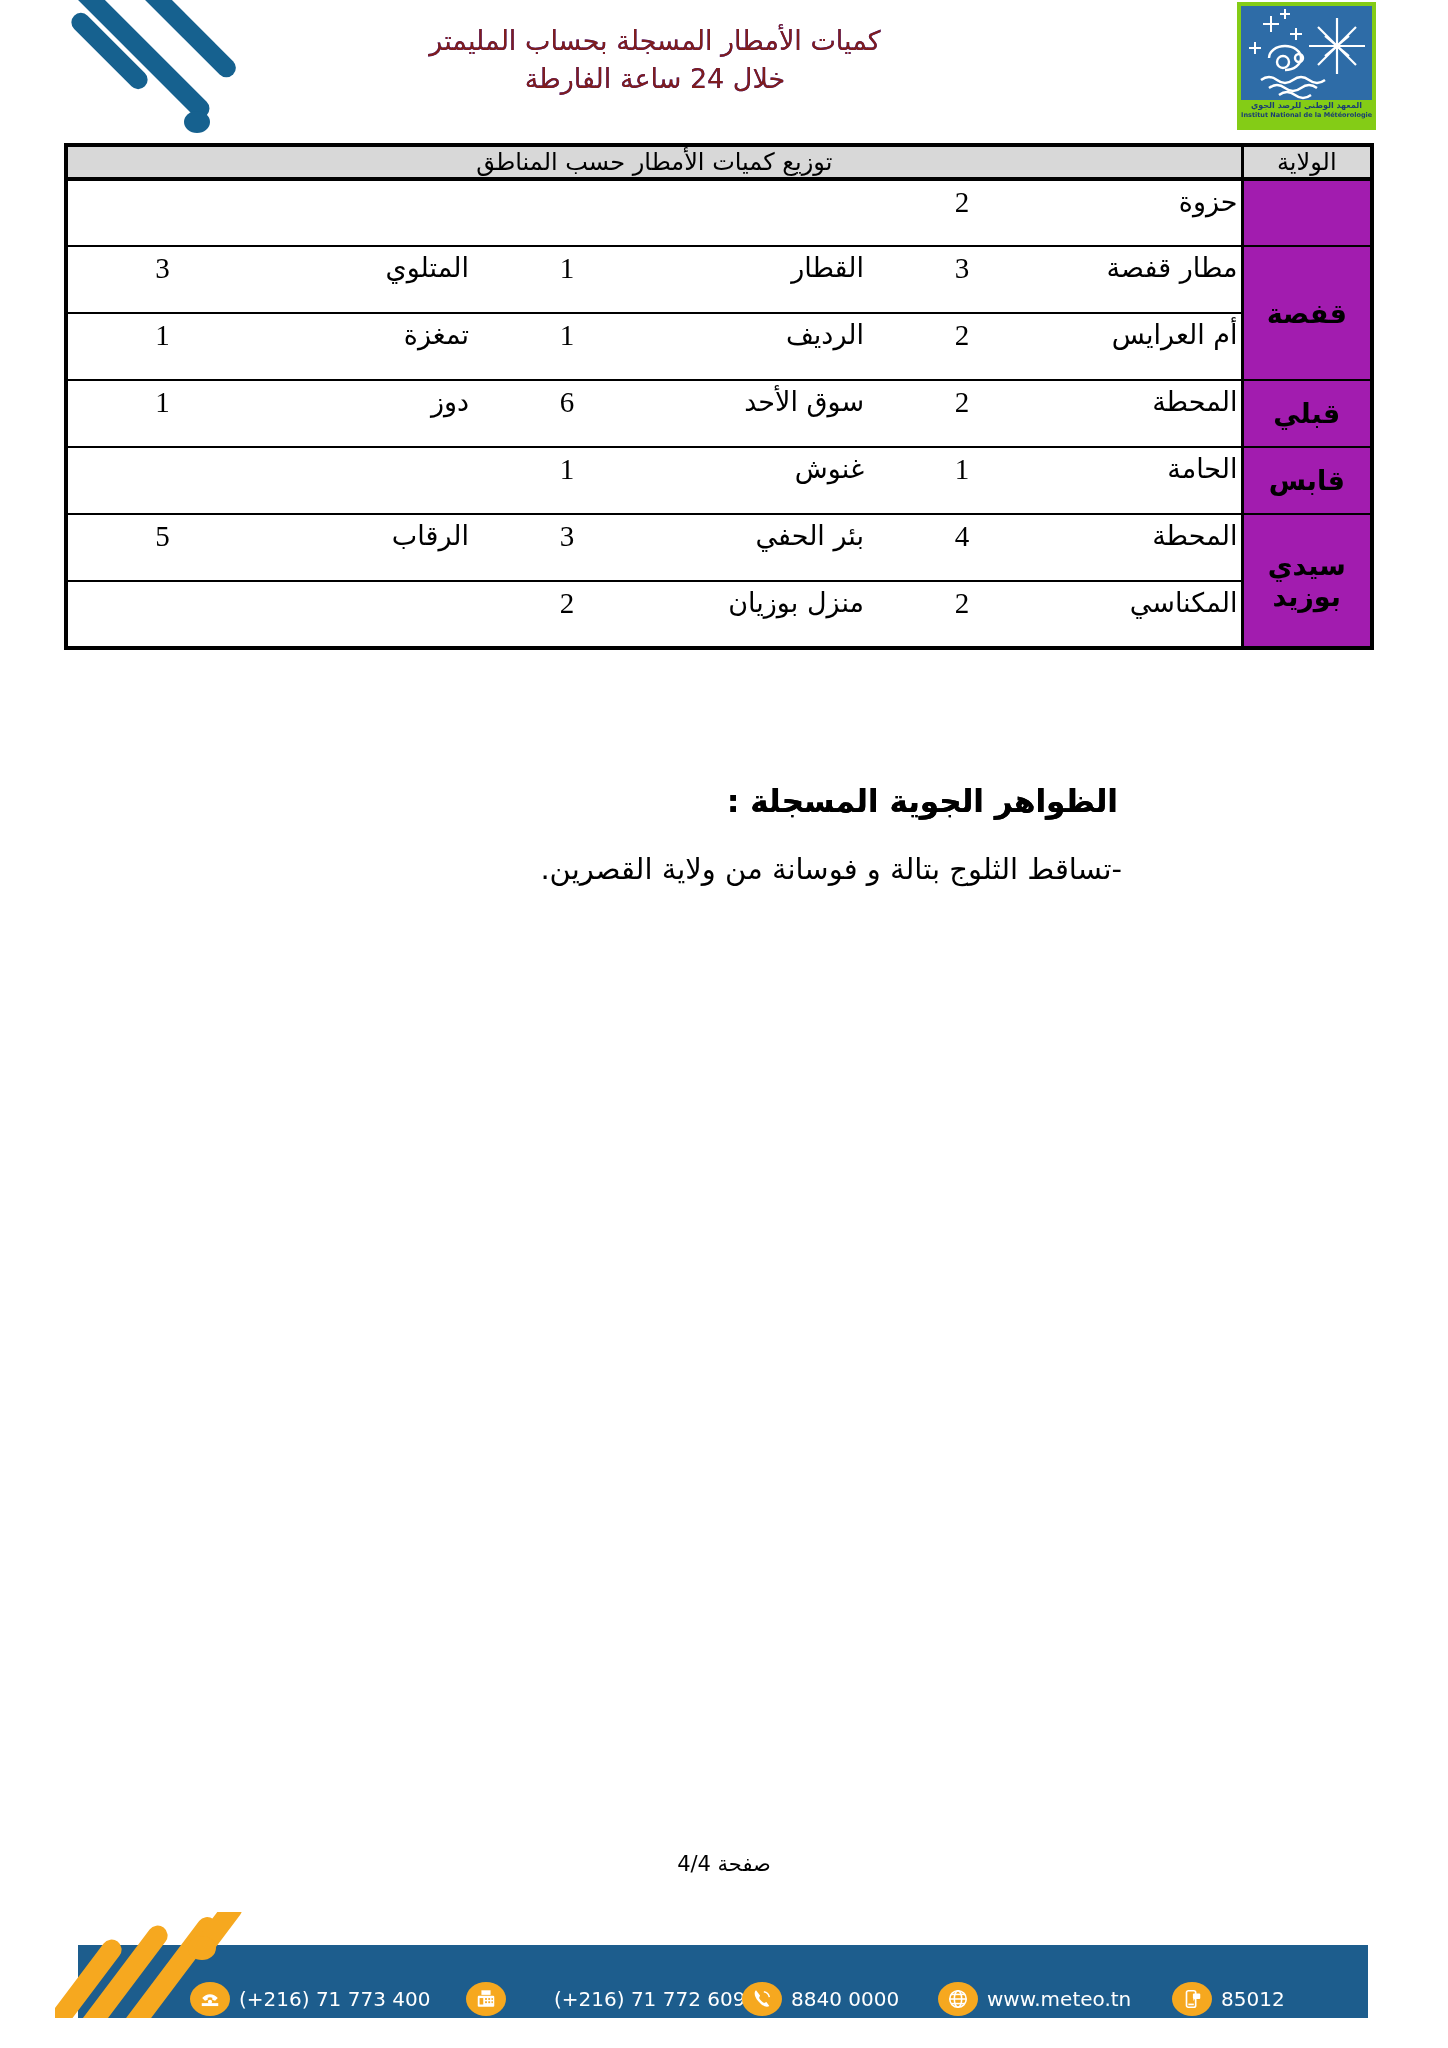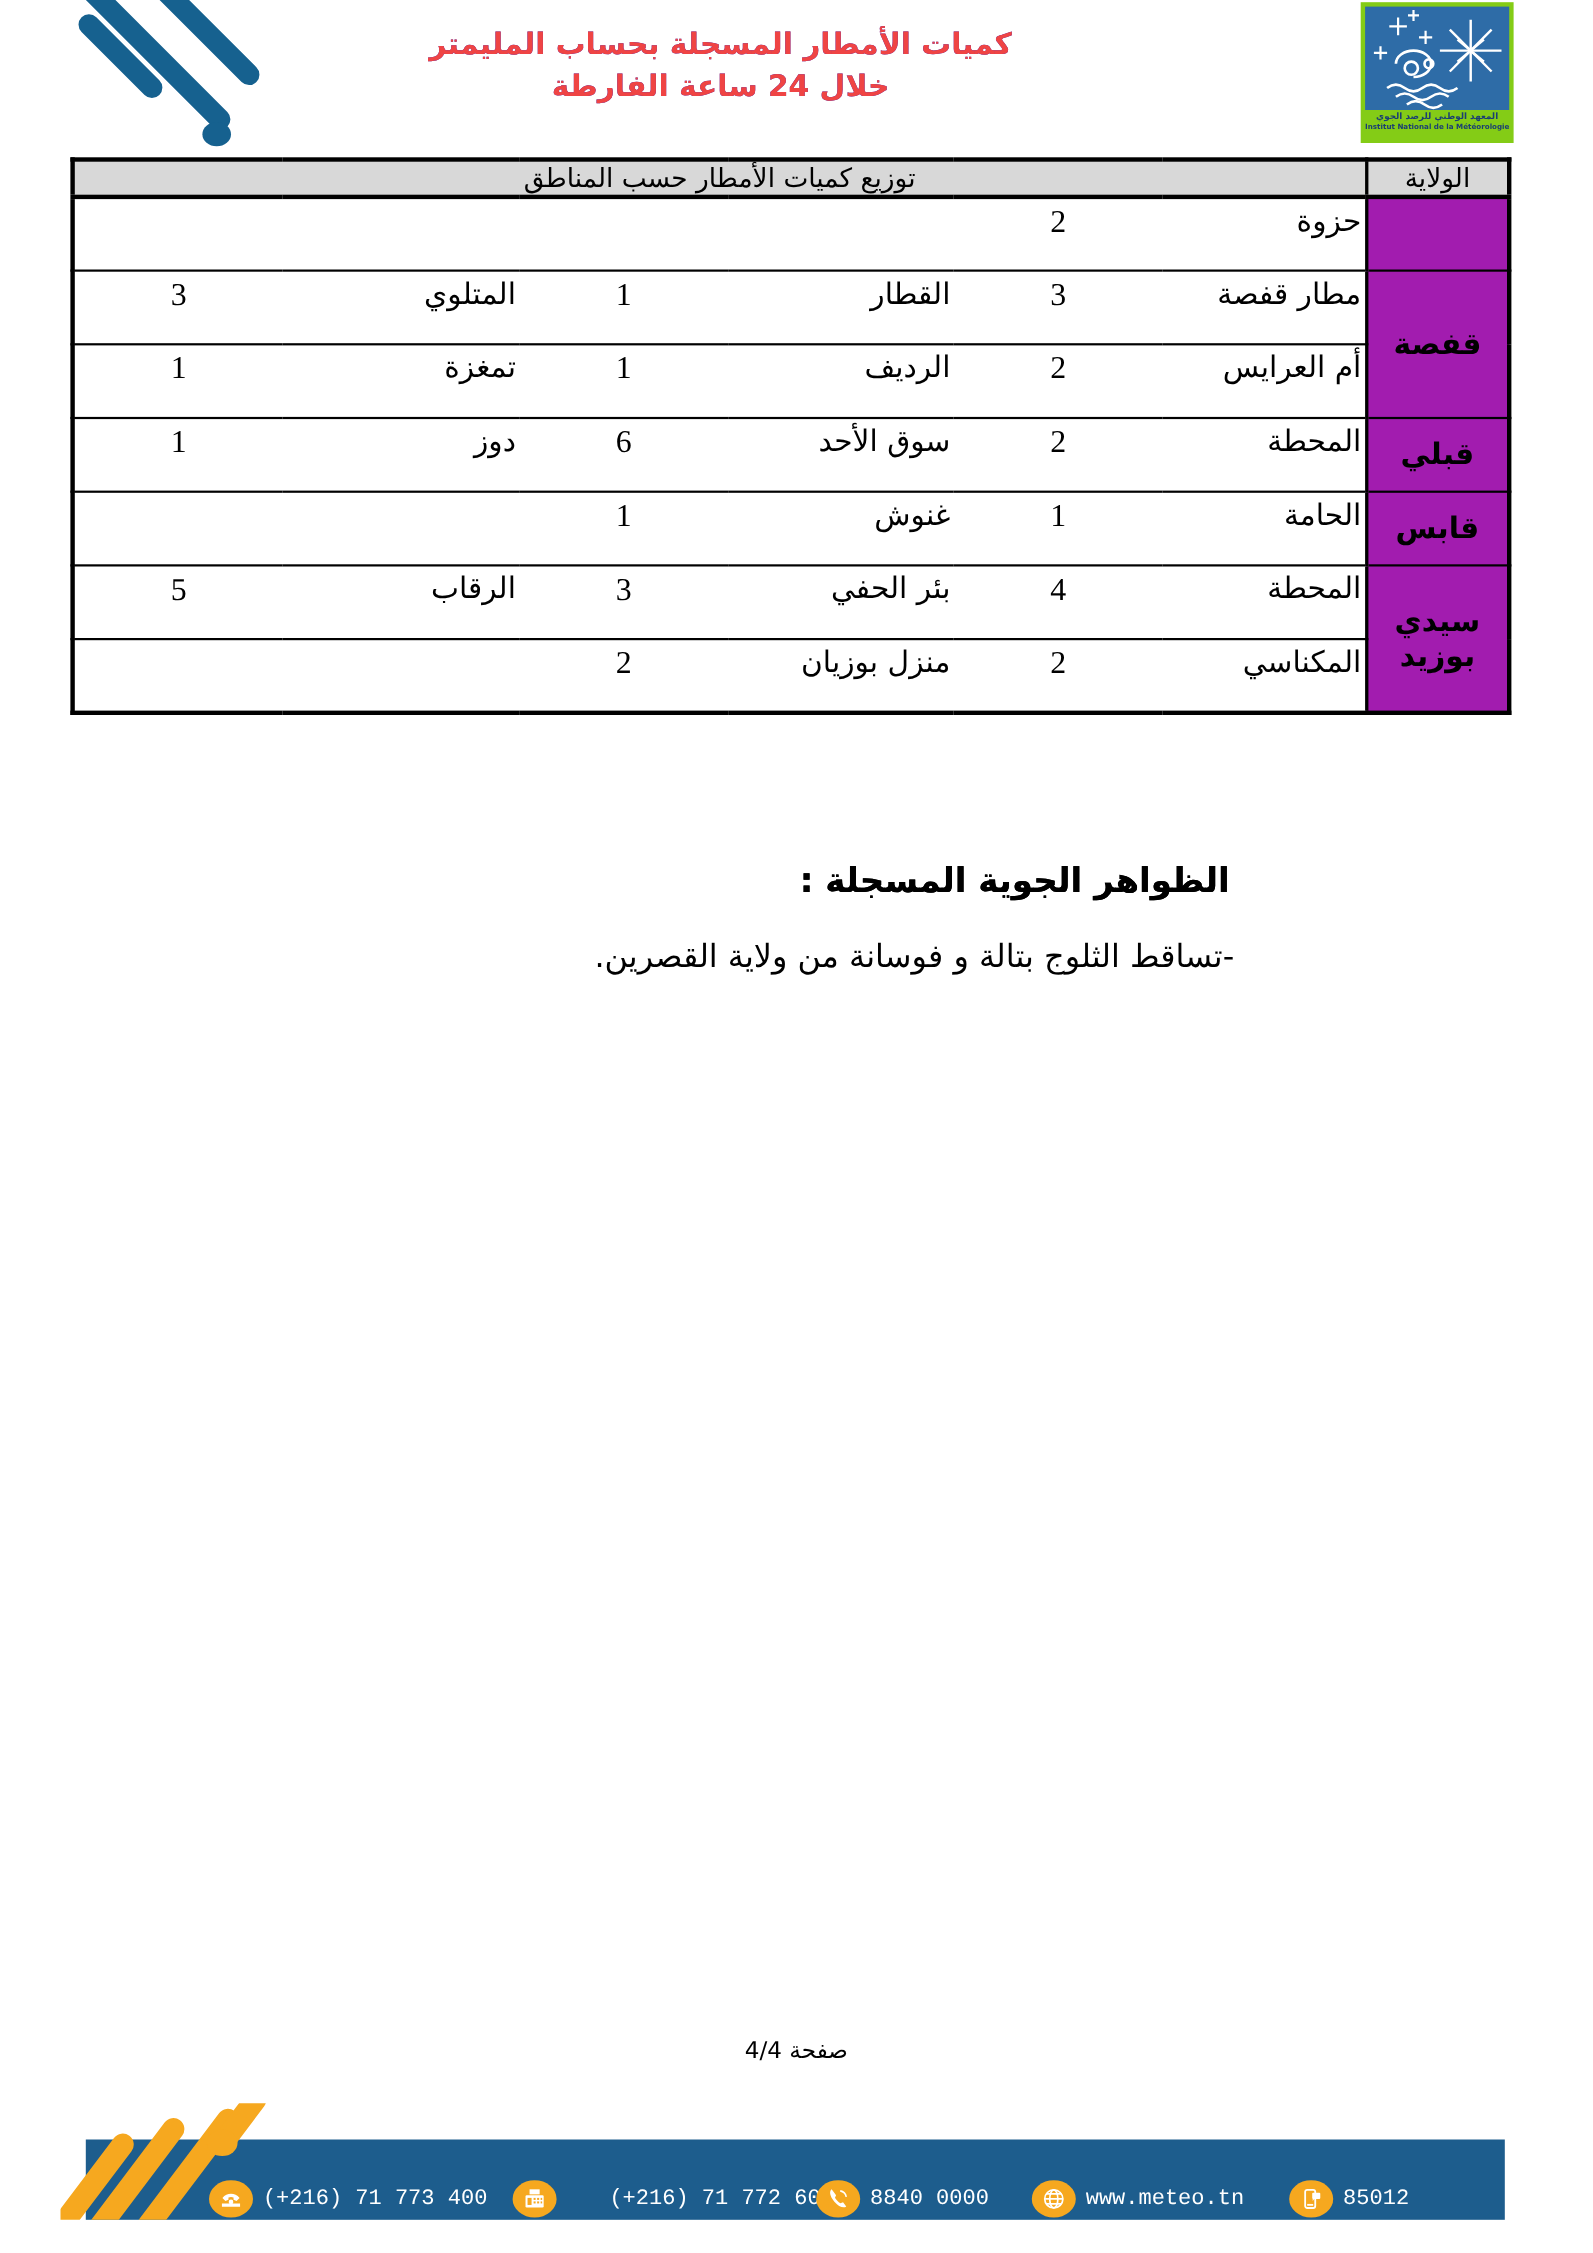--- a/index.html
+++ b/index.html
@@ -17,21 +17,21 @@
   .logo-left { position:absolute; left:40px; top:0; width:215px; height:142px; overflow:hidden; }
   .lbar { position:absolute; width:19px; background:#16618f; border-radius:10px; transform:rotate(-45deg); }
   .lbar.b1 { left:60px;  top:1px;   height:100px; }
   .lbar.b2 { left:90px;  top:-47px; height:190px; }
   .lbar.b3 { left:127px; top:-62px; height:160px; }
   .ldot { position:absolute; left:144px; top:111px; width:26px; height:22px; background:#16618f; border-radius:50%; }
 
   .doc-title {
     position:absolute; left:260px; top:22px; width:790px;
     text-align:center; direction:rtl;
-    color:#ef4444; font-weight:bold; font-size:27px; line-height:38px;
+    color:#7f1d1d; font-weight:normal; font-size:27px; line-height:38px;
     text-shadow: 0 0 0.6px #1c1ccd;
   }
 
   .logo-right {
     position:absolute; left:1237px; top:2px; width:139px; height:128px;
     background:#84cc16; padding:4px 4px 0 4px;
   }
   .logo-sky { position:relative; width:131px; height:94px; background:#2e6ca7; overflow:hidden; }
   .logo-band { width:131px; height:30px; text-align:center; overflow:hidden; }
   .logo-band .ar { font-size:8px; line-height:11px; color:#1b3f72; font-weight:bold; direction:rtl; white-space:nowrap; }
@@ -88,21 +88,21 @@
   }
   .footer-line1 {
     position:absolute; left:120px; right:40px; top:7px;
     text-align:center; direction:rtl;
     color:#ffffff; font-size:19px; white-space:nowrap;
   }
   .footer-line1 .num156 { text-decoration:underline; font-size:15px; vertical-align:super; }
   .footer-contacts { position:absolute; left:0; top:0; width:100%; height:100%; }
   .contact {
     position:absolute; top:37px; display:flex; align-items:center; gap:9px;
-    color:#ffffff; font-size:20px; white-space:nowrap;font-family:Liberation Mono, monospace;
+    color:#ffffff; font-size:20px; white-space:nowrap;
   }
   .contact .badge {
     width:40px; height:34px; background:#f6a81f; border-radius:50%;
     display:inline-flex; align-items:center; justify-content:center; flex:0 0 auto;
   }
   .contact .badge svg { width:22px; height:22px; display:block; }
   .c0 { left:112px; } .c1 { left:388px;gap:48px; } .c2 { left:664px; } .c3 { left:860px; } .c4 { left:1094px; }
 
   .footer-stripes { position:absolute; left:55px; top:1912px; width:300px; height:106px; overflow:hidden; }
   .fstripe { position:absolute; width:20px; background:#f6a81f; border-radius:10px; transform:rotate(37deg); }

